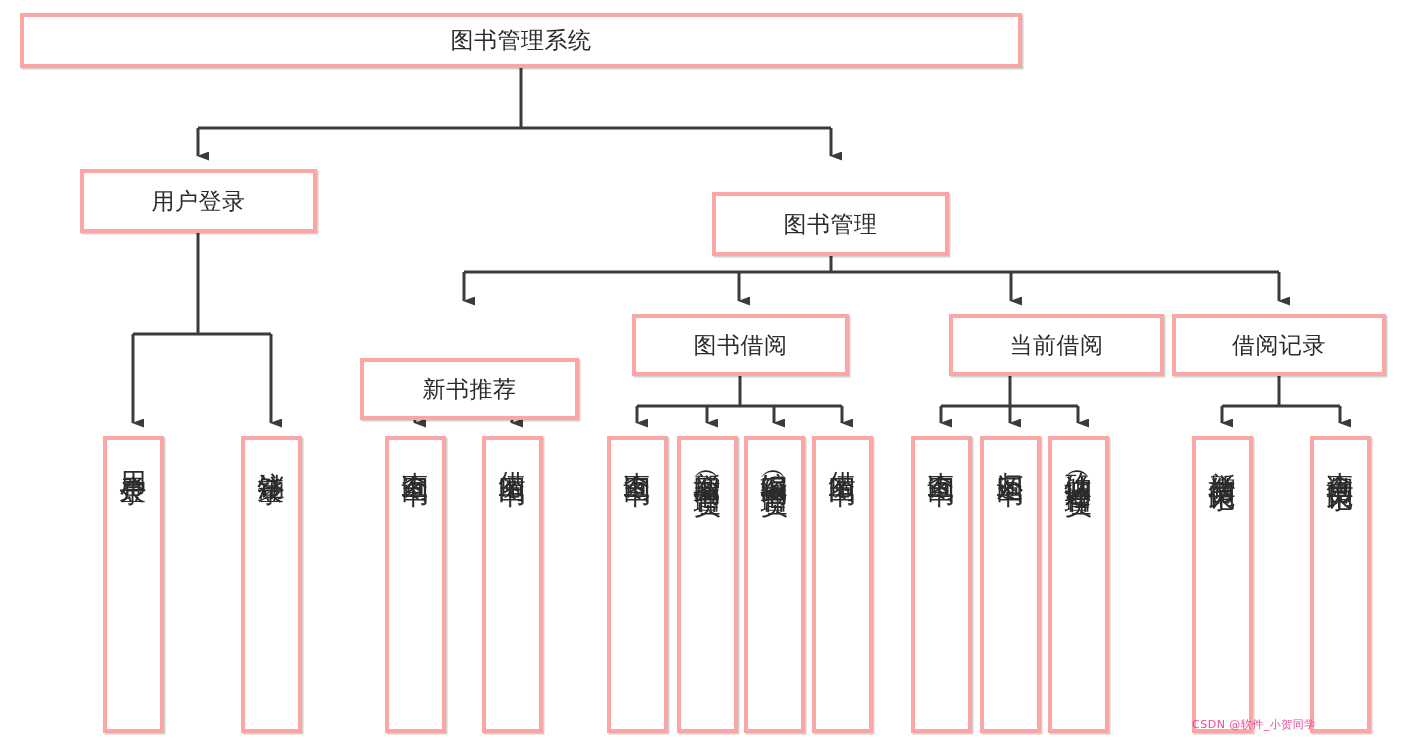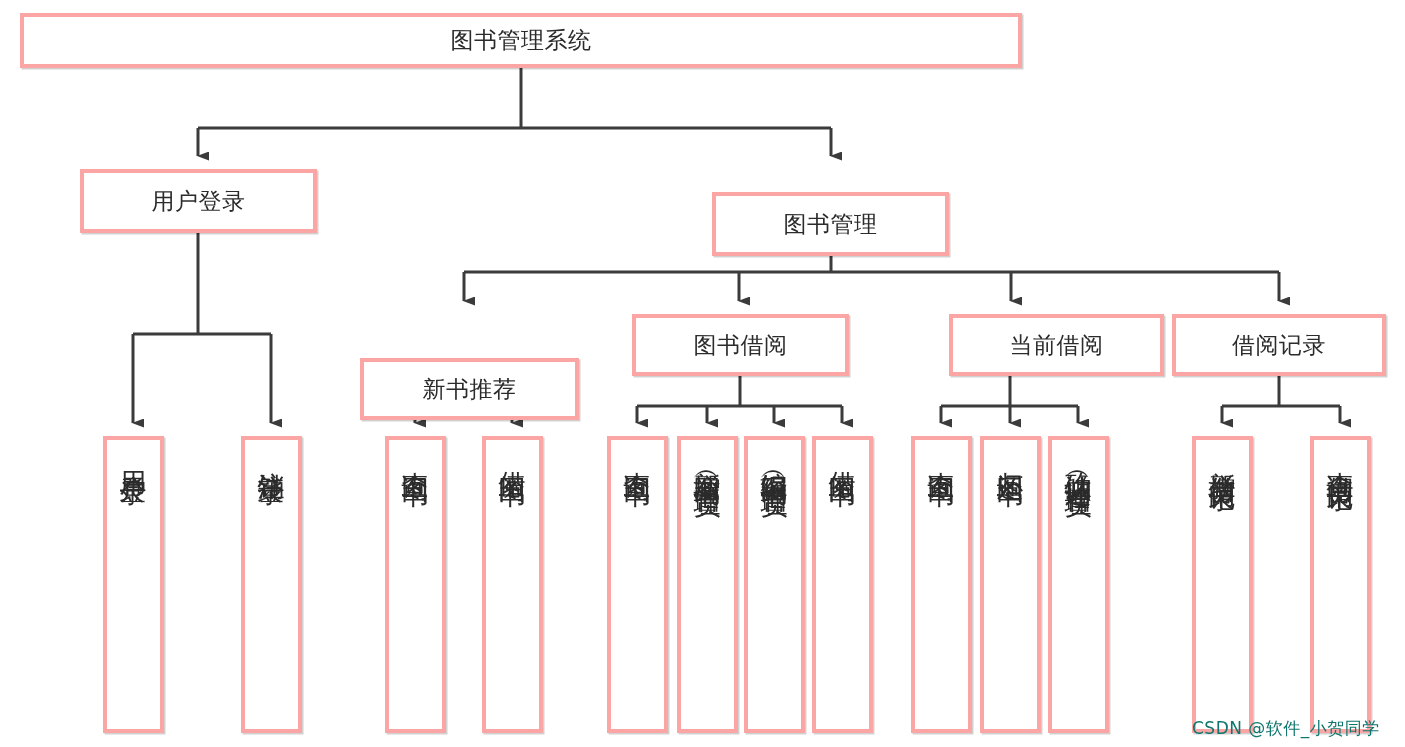--- a/index.html
+++ b/index.html
@@ -53,22 +53,22 @@
   .node.vertical .label {
     writing-mode: vertical-rl;
     text-orientation: upright;
     font-size: 27px;
     letter-spacing: 3px;
     line-height: 1;
     white-space: nowrap;
   }
   .watermark {
     position: absolute;
-    font-size: 17px;
-    color: #0f766e;
+    font-size: 11px;
+    color: #ec4899;
     white-space: nowrap;
     letter-spacing: 0.5px;
   }
 </style>
 </head>
 <body>
 
 <div id="canvas">
 
   <svg class="wires" viewBox="0 0 1405 747">

